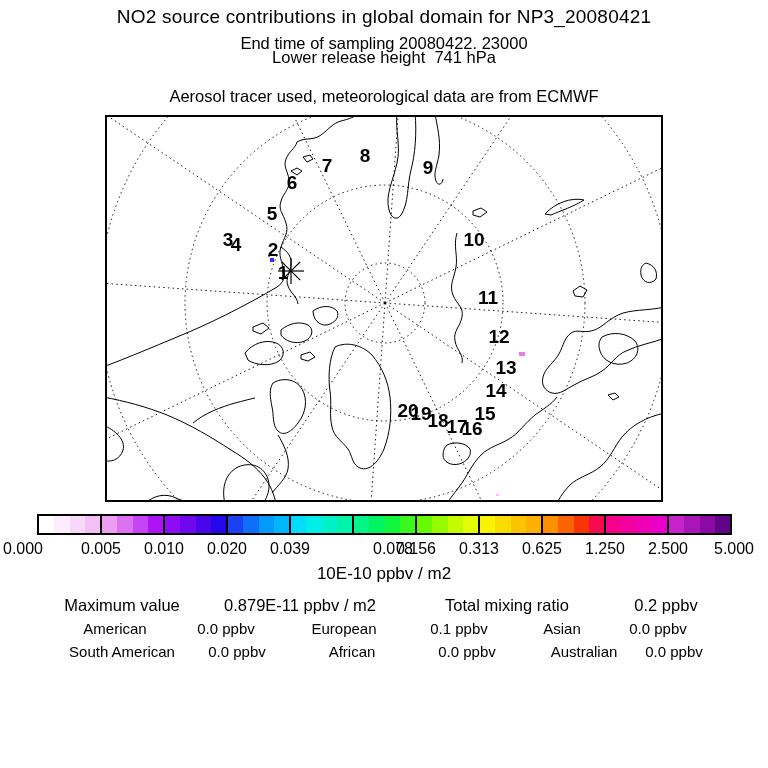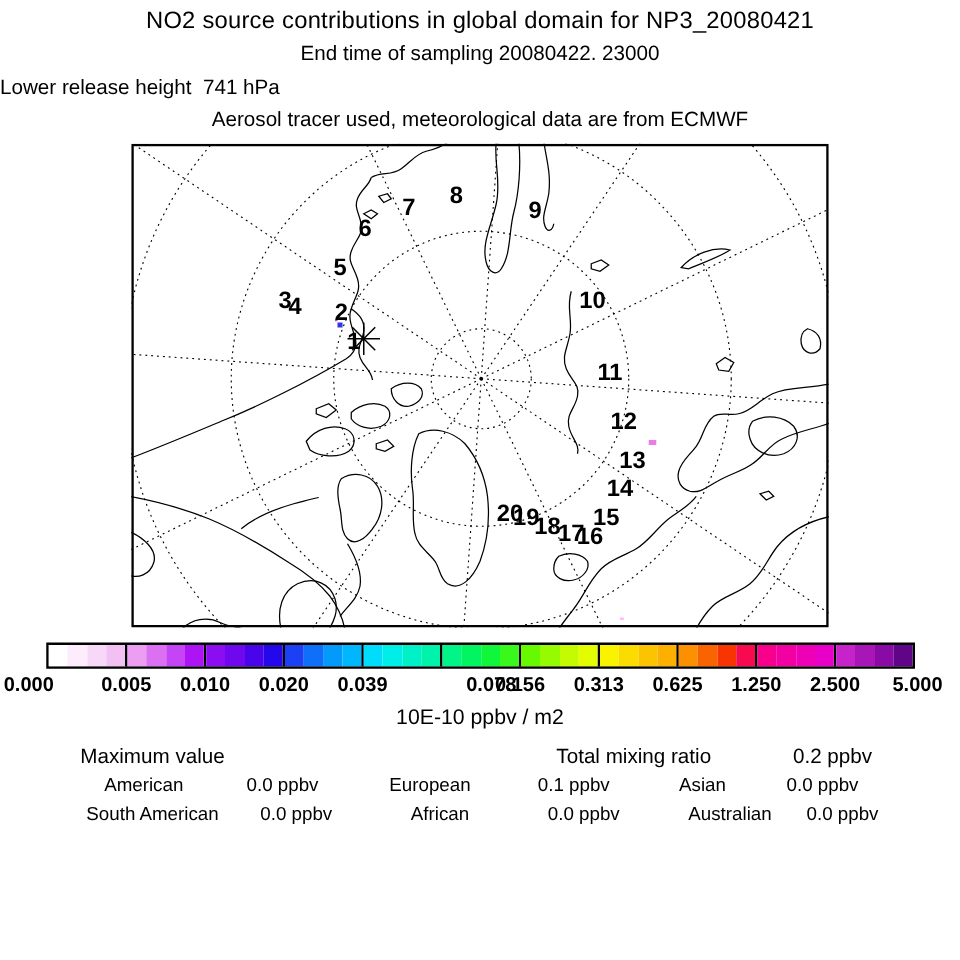--- a/index.html
+++ b/index.html
@@ -7,37 +7,37 @@
        font-family:"Liberation Sans", sans-serif;color:#000;}
   .abs{position:absolute;}
   .ctr{left:0;width:768px;display:flex;justify-content:center;}
   .pre{white-space:pre;}
   .title{font-size:19px;font-weight:normal;letter-spacing:0.2px;}
   .hline{font-size:16.5px;}
   .cbar{box-sizing:border-box;border:2px solid #000;display:flex;}
   .cb-seg{flex:1 1 0;display:flex;border-right:2px solid #000;}
   .cb-seg:last-child{border-right:none;}
   .cb-cell{flex:1 1 0;}
-  .tick{position:absolute;transform:translateX(-50%);font-size:16px;font-weight:bold;}
+  .tick{position:absolute;transform:translateX(-50%);font-size:16px;font-weight:normal;}
   .unit{font-size:17px;}
   .stat1{font-size:16.5px;}
   .stat2{font-size:15px;}
   .cspan{position:absolute;transform:translateX(-50%);white-space:pre;}
   svg text.traj{font-size:19px;font-weight:bold;font-family:"Liberation Sans",sans-serif;fill:#000;}
 </style>
 </head>
 <body>
 
 <div class="abs ctr" style="top:6px;">
   <span class="title">NO2 source contributions in global domain for NP3_20080421</span>
 </div>
 <div class="abs ctr" style="top:34px;gap:38px;">
   <span class="hline pre">End time of sampling 20080422. 23000</span>
 </div>
-<div class="abs ctr" style="top:61px;gap:30px;flex-direction:column;">
+<div class="abs ctr" style="top:48px;gap:30px;">
   <span class="hline pre">Lower release height  741 hPa</span>
 </div>
 <div class="abs ctr" style="top:87px;">
   <span class="hline">Aerosol tracer used, meteorological data are from ECMWF</span>
 </div>
 
 <svg id="mapsvg" class="abs" style="left:105px;top:115px;" width="558" height="387" viewBox="0 0 558 387">
   <defs>
       <clipPath id="frameclip">
         <rect x="0" y="0" width="558" height="387"></rect>
@@ -231,20 +231,21 @@
     <span class="tick" style="left: 605px;">1.250</span>
     <span class="tick" style="left: 668px;">2.500</span>
     <span class="tick" style="left: 734px;">5.000</span>
   </div>
 <div class="abs ctr" style="top:564px;">
   <span class="unit">10E-10 ppbv / m2</span>
 </div>
 
 <div class="abs" style="left:0;top:596px;width:768px;height:20px;padding-left:36px;">
   <span class="cspan stat1" style="left:122px;">Maximum value</span>
+  <span class="cspan stat1" style="left:300px;">0.879E-11 ppbv / m2</span>
   <span class="cspan stat1" style="left:507px;">Total mixing ratio</span>
   <span class="cspan stat1" style="left:666px;">0.2 ppbv</span>
 </div>
 <div class="abs" style="left:0;top:620px;width:768px;height:18px;padding-left:43px;" id="regrow1">
     <span class="cspan stat2" style="left: 115px;">American</span>
     <span class="cspan stat2" style="left: 226px;">0.0 ppbv</span>
     <span class="cspan stat2" style="left: 344px;">European</span>
     <span class="cspan stat2" style="left: 459px; text-align: right;">0.1 ppbv</span>
     <span class="cspan stat2" style="left: 562px;">Asian</span>
     <span class="cspan stat2" style="left: 658px;">0.0 ppbv</span>

